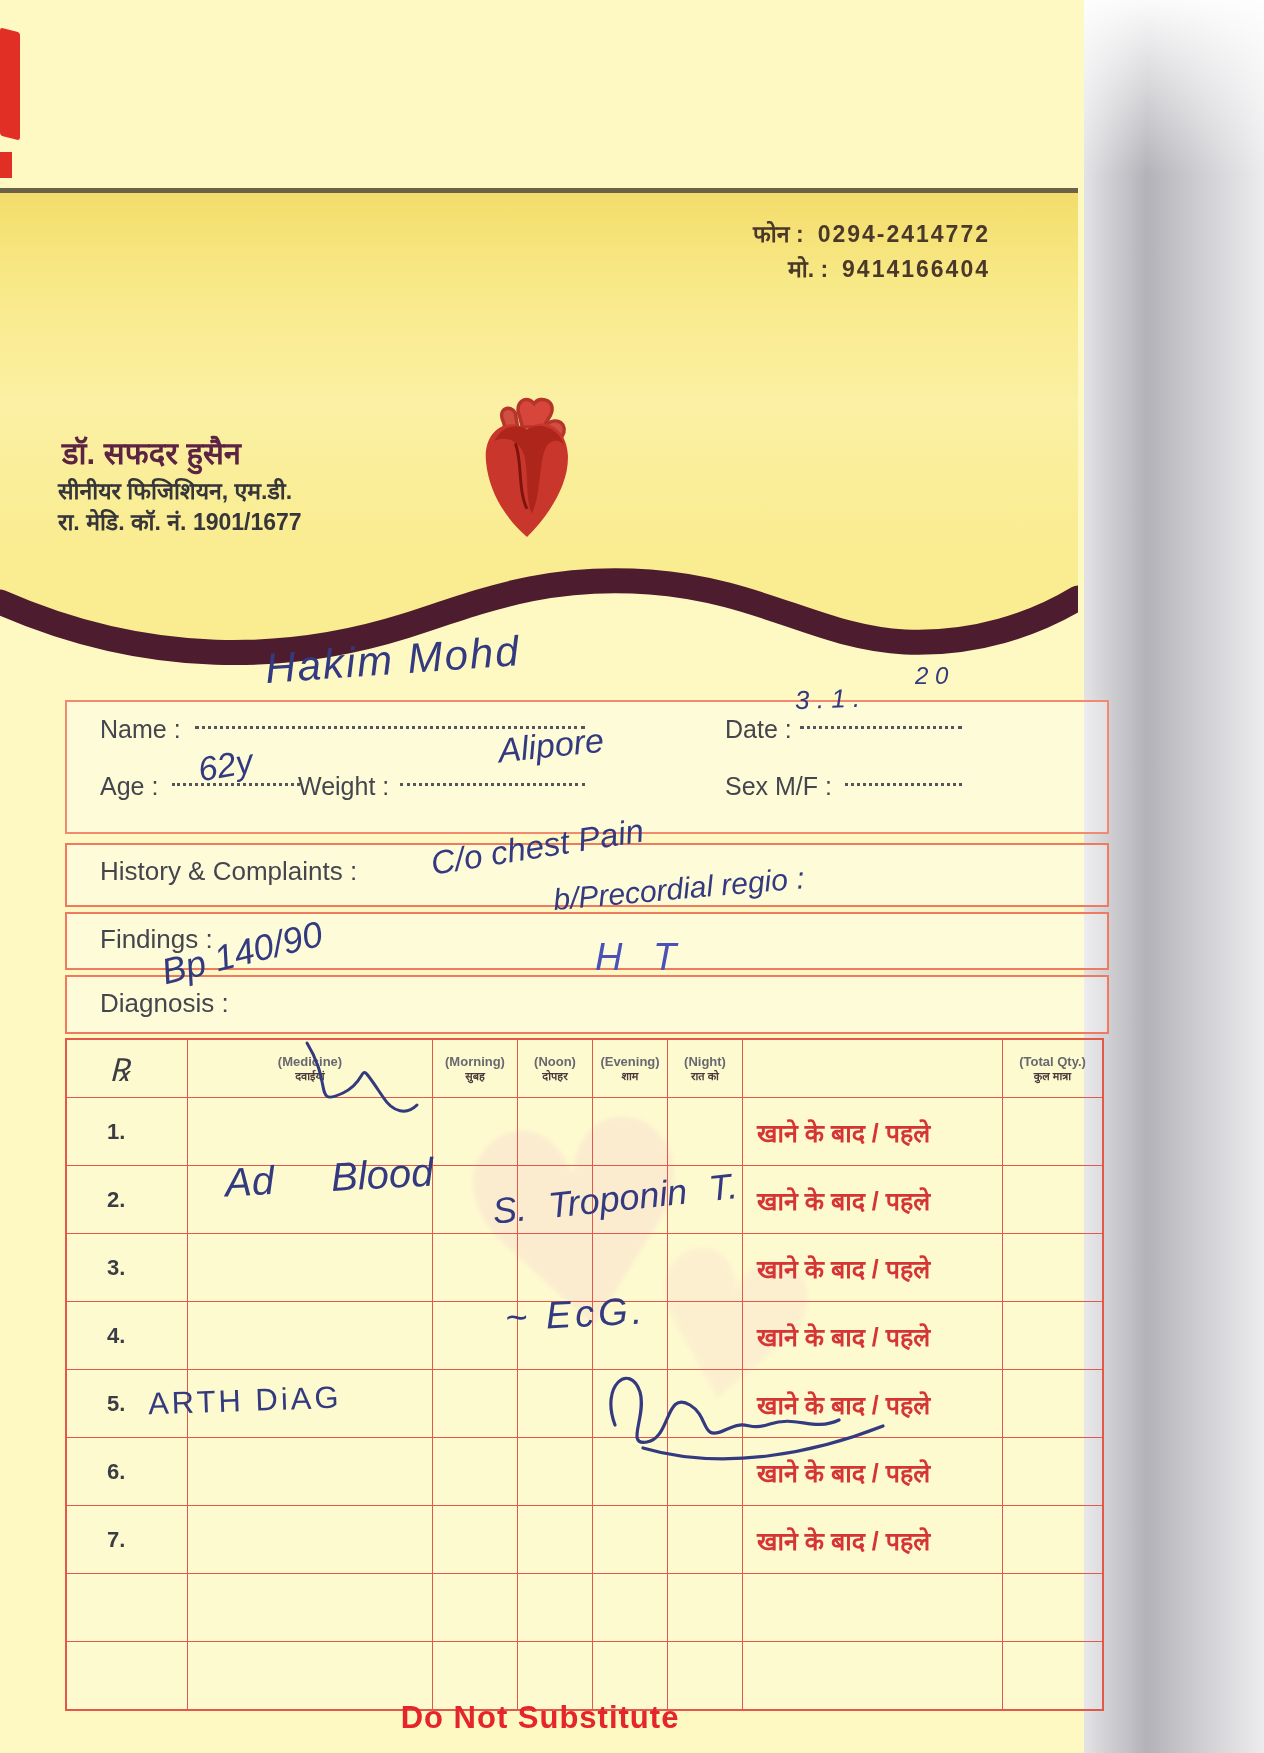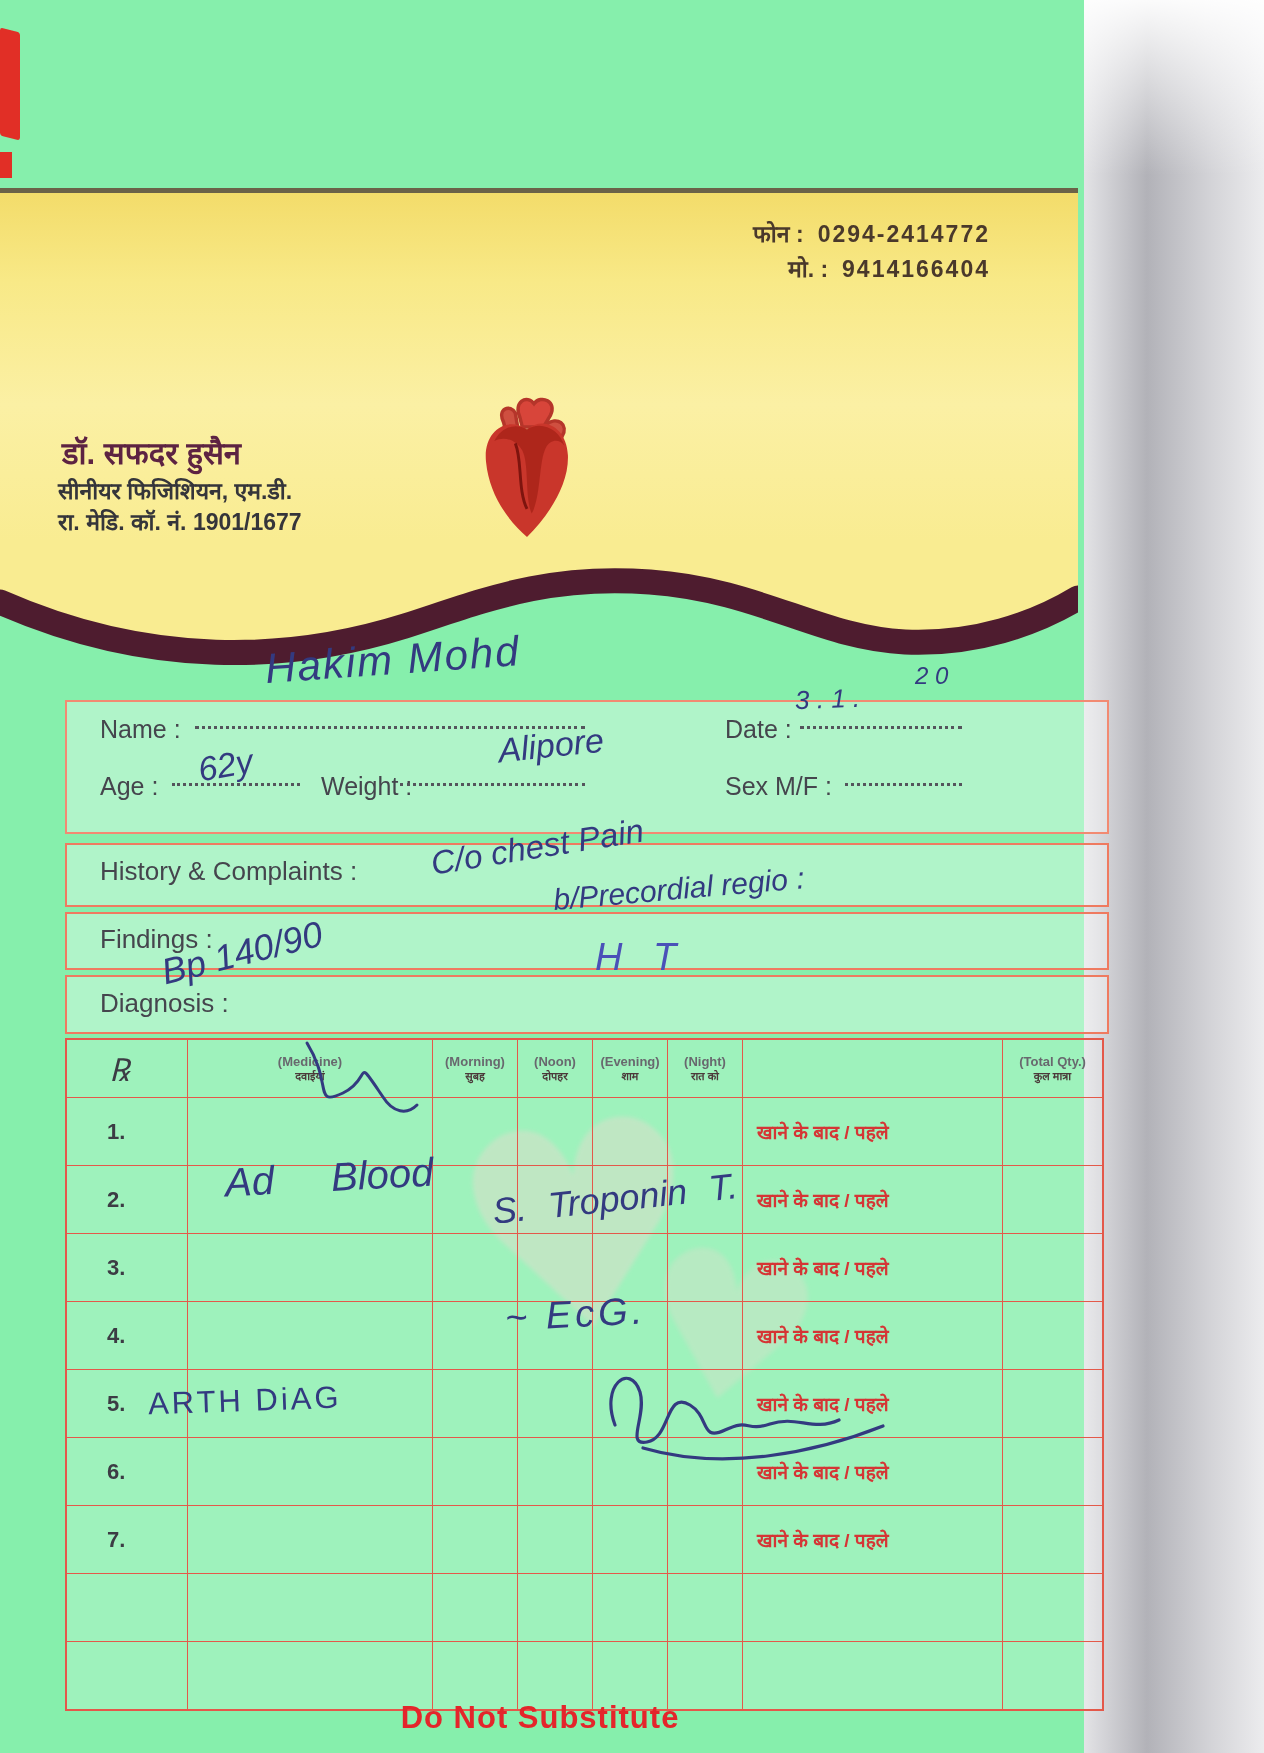--- a/index.html
+++ b/index.html
@@ -1,20 +1,20 @@
 <!DOCTYPE html>
 <html><head>
 <meta charset="utf-8">
 <style>
   :root{
     --maroon:#4e1c2f; --title:#5d2342; --yellow-a:#f3dc6a; --yellow-b:#f9ec91;
     --grid:#e4584a; --ink:#333a80; --ink2:#4a51b8; --label:#45454d; --warnred:#e4252b;
   }
   html,body{margin:0;padding:0;background:#e8e8ea;}
-  .page{position:relative;width:1264px;height:1753px;background:#86efac;overflow:hidden;
+  .page{position:relative;width:1264px;height:1753px;background:#fef9c3;overflow:hidden;
         font-family:"Liberation Sans",sans-serif;}
   
   .edge-right{position:absolute;right:0;top:0;width:180px;height:100%;
     background:linear-gradient(180deg, rgba(255,255,255,.95), rgba(255,255,255,0) 10%),
                linear-gradient(90deg,#e3e3e6 0%,#b2b2b8 35%,#d3d3d7 70%,#ececee 100%);}
   .art{position:absolute;background:#e12f26;}
   .art1{left:0;top:30px;width:20px;height:108px;transform:skewY(14deg);border-radius:3px;}
   .art2{left:0;top:152px;width:12px;height:26px;}
   .art3{left:-4px;top:298px;width:30px;height:64px;transform:rotate(7deg);border-radius:4px;}
   
@@ -49,21 +49,21 @@
   .thead{height:57px;}
   .tbody{height:67px;}
   .c{border-left:1px solid var(--grid);position:relative;}
   .c:first-child{border-left:none;}
   .hcell{display:flex;flex-direction:column;align-items:center;justify-content:center;line-height:1.15;}
   .hen{font-size:13px;color:#68686e;font-weight:bold;}
   .hhi{font-size:11px;color:#4b3a3a;font-weight:bold;}
   .rx-sym{font-family:"DejaVu Serif",serif;font-style:italic;font-size:32px;color:#3c3c44;
           display:flex;align-items:center;padding-left:42px;}
   .numcell{display:flex;align-items:center;padding-left:40px;font-size:22px;font-weight:bold;color:#3c3c44;}
-  .khana{display:flex;align-items:center;padding-left:14px;color:#d53535;font-size:19px;font-weight:bold;}
+  .khana{display:flex;align-items:center;padding-left:14px;color:#d53535;font-size:25px;font-weight:bold;}
   
   .hw{position:absolute;font-style:italic;color:var(--ink);white-space:nowrap;}
   .hw-name{left:265px;top:636px;font-size:42px;transform:rotate(-4deg);letter-spacing:2px;}
   .hw-name2{left:498px;top:726px;font-size:34px;transform:rotate(-6deg);}
   .hw-date{left:795px;top:684px;font-size:26px;transform:rotate(-2deg);}
   .hw-year{left:915px;top:662px;font-size:24px;}
   .hw-age{left:198px;top:746px;font-size:34px;transform:rotate(-10deg);}
   .hw-hist1{left:430px;top:828px;font-size:33px;transform:rotate(-9deg);}
   .hw-hist2{left:553px;top:872px;font-size:30px;transform:rotate(-5deg);}
   .hw-bp{left:160px;top:932px;font-size:36px;transform:rotate(-14deg);}
@@ -122,21 +122,21 @@
   <div class="wm wm1">♥</div>
   <div class="wm wm2">♥</div>
 
   <div class="fbox fb1"></div>
   <span class="flabel" style="left:100px;top:715px">Name :</span>
   <div class="dotline" style="left:195px;top:722px;width:390px"></div>
   <span class="flabel" style="left:725px;top:715px">Date :</span>
   <div class="dotline" style="left:800px;top:722px;width:162px"></div>
   <span class="flabel" style="left:100px;top:772px">Age :</span>
   <div class="dotline" style="left:172px;top:779px;width:128px"></div>
-  <span class="flabel" style="left:321px;top:772px">Weight :</span>
+  <span class="flabel" style="left:298px;top:772px">Weight :</span>
   <div class="dotline" style="left:400px;top:779px;width:185px"></div>
   <span class="flabel" style="left:725px;top:772px">Sex M/F :</span>
   <div class="dotline" style="left:845px;top:779px;width:117px"></div>
 
   <div class="fbox fb2"></div>
   <span class="flabel" style="left:100px;top:856px;font-size:26px">History &amp; Complaints :</span>
   <div class="fbox fb3"></div>
   <span class="flabel" style="left:100px;top:924px;font-size:26px">Findings :</span>
   <div class="fbox fb4"></div>
   <span class="flabel" style="left:100px;top:988px;font-size:26px">Diagnosis :</span>

